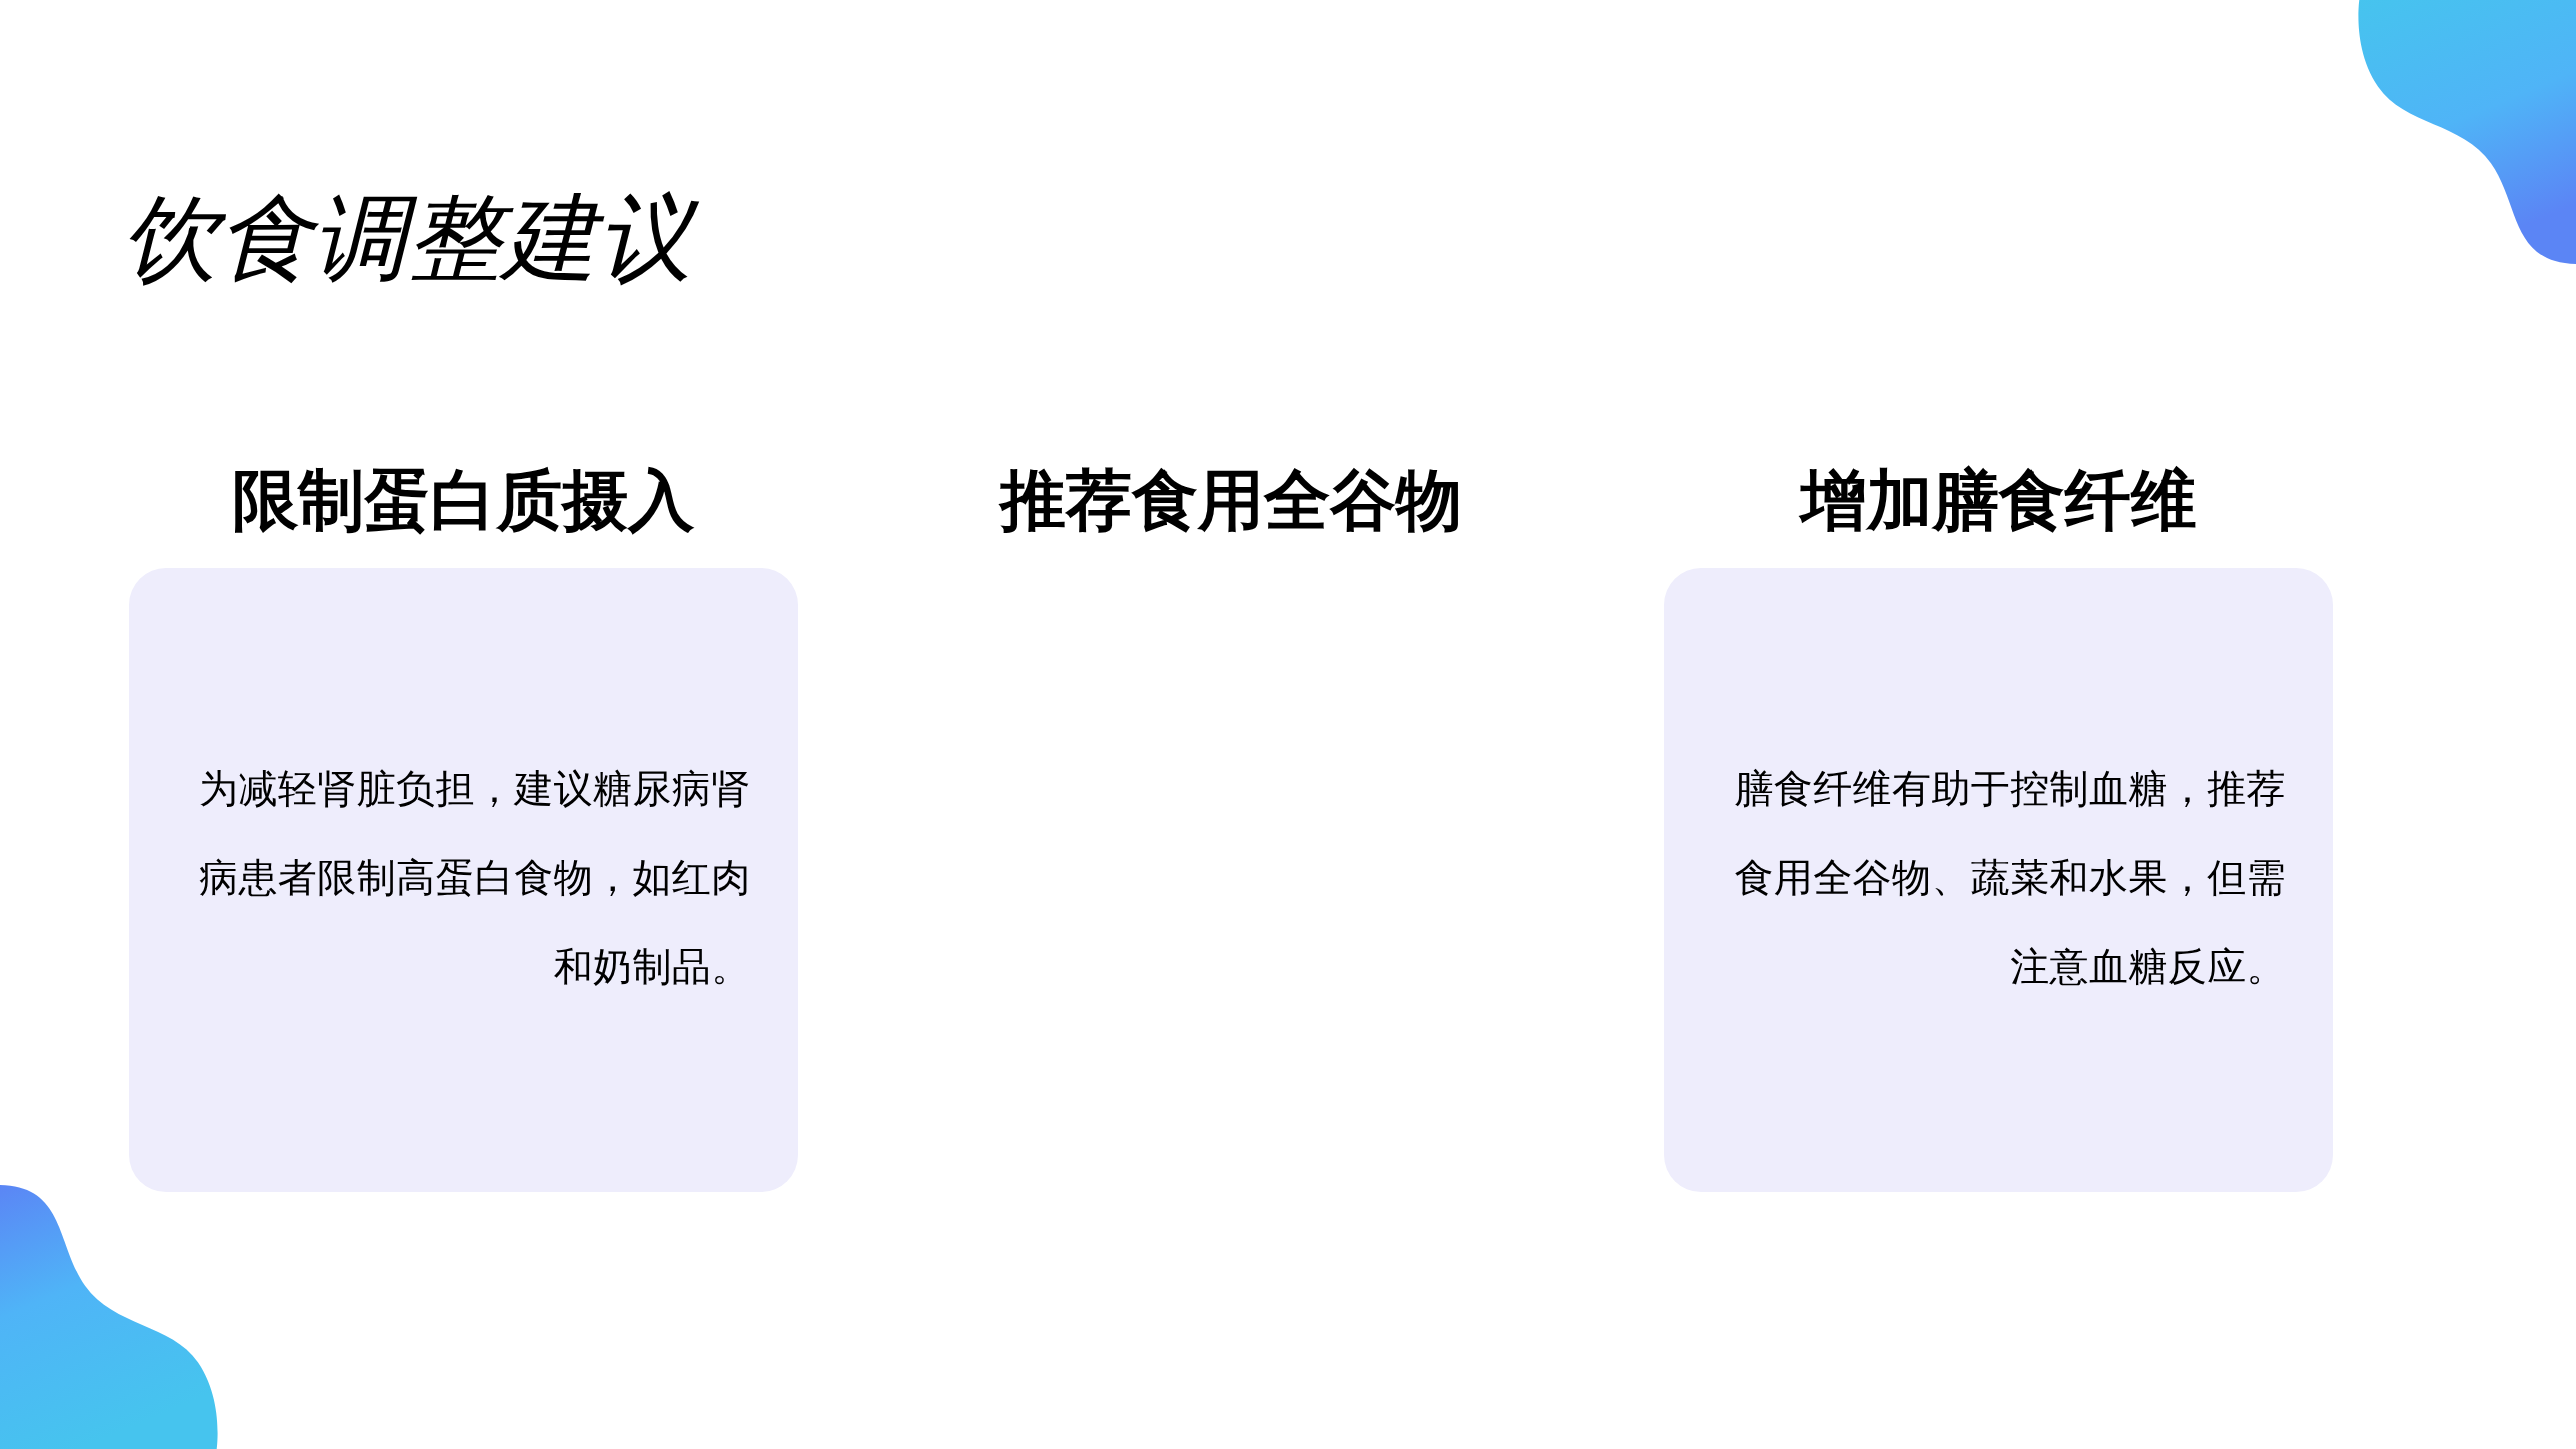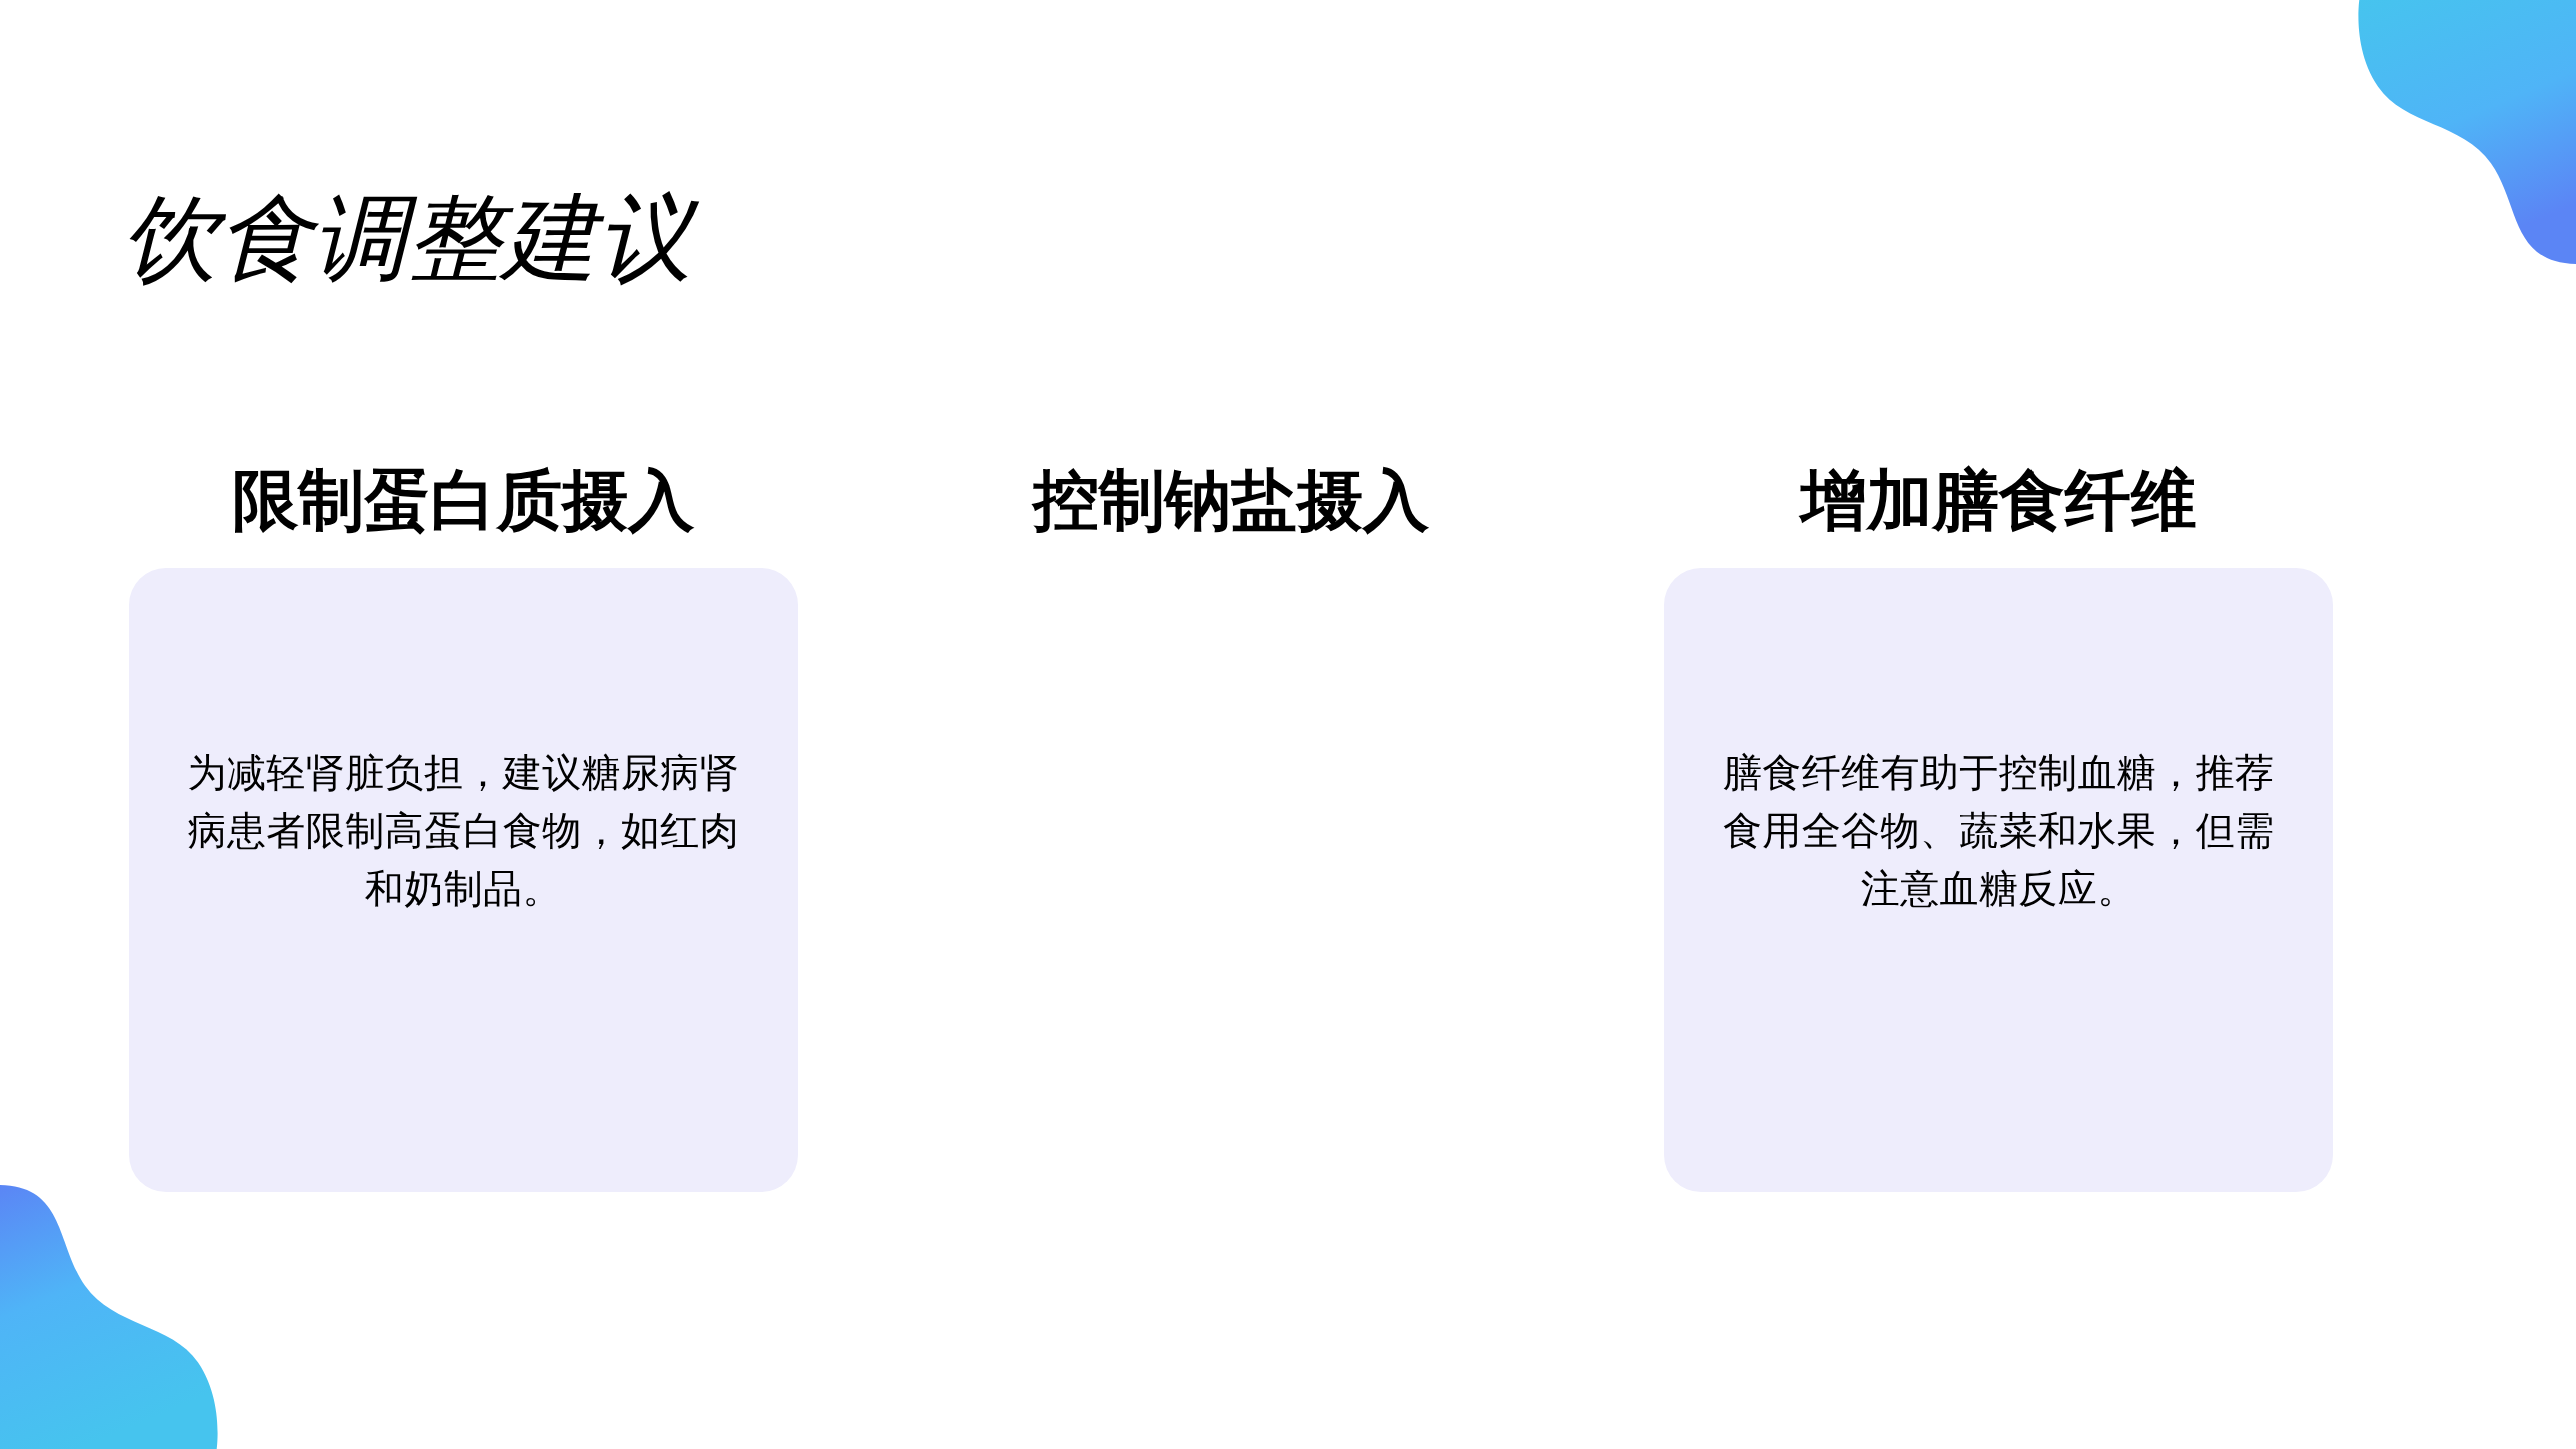--- a/index.html
+++ b/index.html
@@ -97,24 +97,24 @@
     background: #EEEDFC;
     border-radius: 37px;
     height: 624px;
     box-sizing: border-box;
     padding: 137px 47px 0 47px;
     display: block;
   }
 
   .card-body {
     font-size: 39px;
-    line-height: 58px;
+    line-height: 89px;
     font-weight: 400;
     color: #000000;
-    text-align: center;
+    text-align: right;
     letter-spacing: 0.4px;
   }
 </style>
 </head>
 <body>
 
 <div class="slide">
 
   <div class="blob blob-tr">
     <svg viewBox="0 0 330 330" xmlns="http://www.w3.org/2000/svg" preserveAspectRatio="none">
@@ -147,21 +147,21 @@
   <div class="columns">
 
     <div class="column">
       <div class="card-heading">限制蛋白质摄入</div>
       <div class="card">
         <p class="card-body">为减轻肾脏负担，建议糖尿病肾病患者限制高蛋白食物，如红肉和奶制品。</p>
       </div>
     </div>
 
     <div class="column">
-      <div class="card-heading">控制钠盐摄入</div>
+      <div class="card-heading">推荐食用全谷物</div>
     </div>
 
     <div class="column">
       <div class="card-heading">增加膳食纤维</div>
       <div class="card">
         <p class="card-body">膳食纤维有助于控制血糖，推荐食用全谷物、蔬菜和水果，但需注意血糖反应。</p>
       </div>
     </div>
 
   </div>

